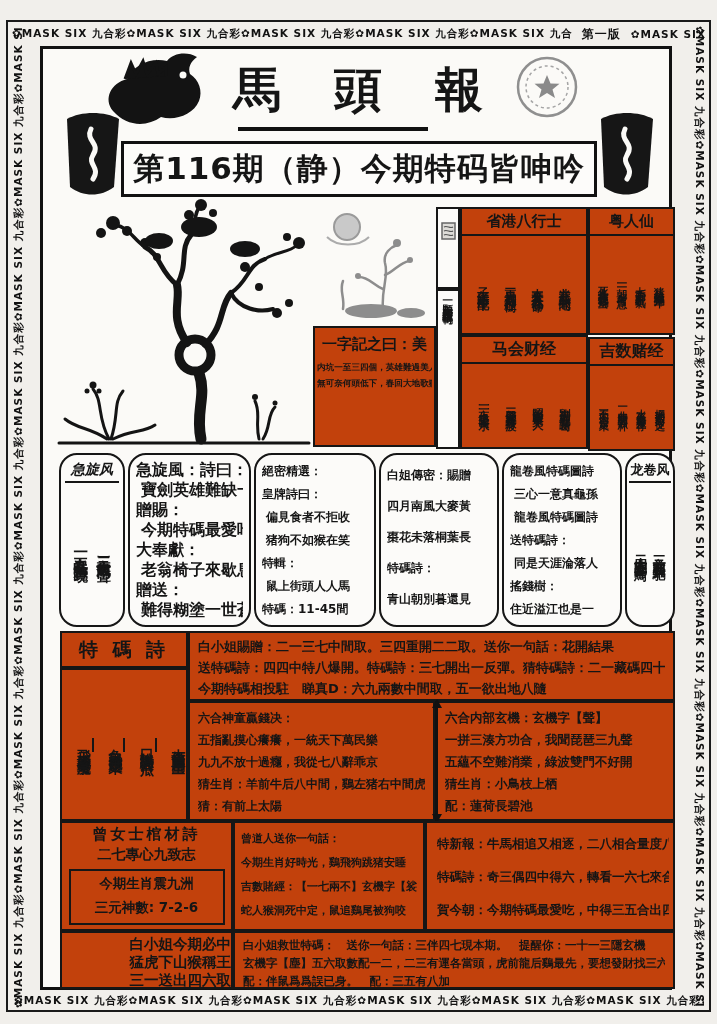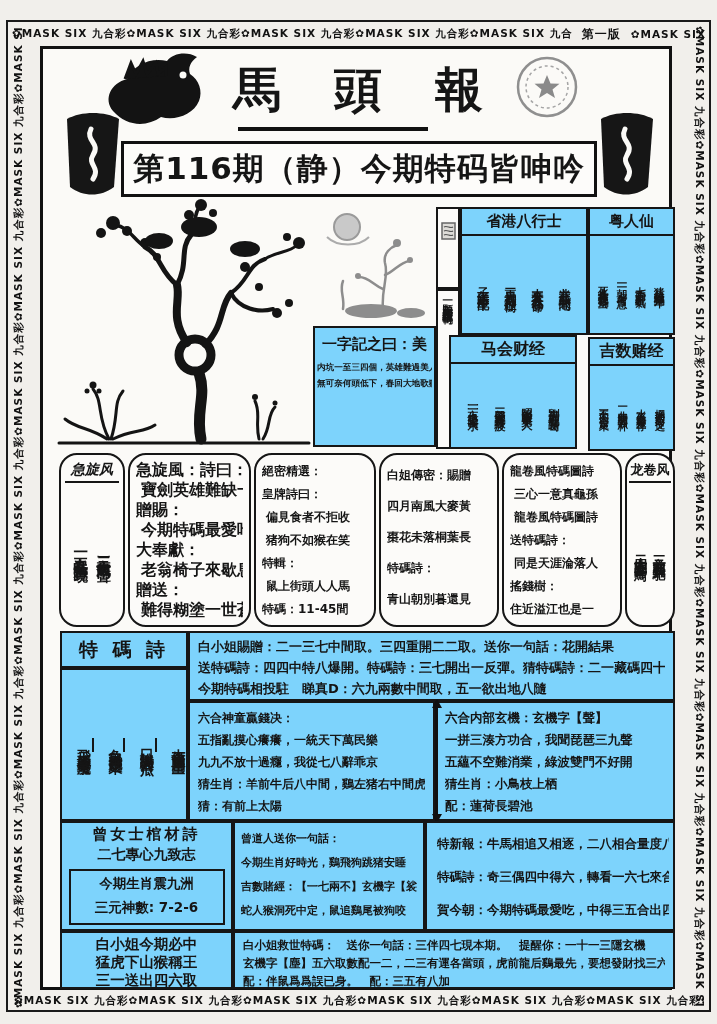--- a/index.html
+++ b/index.html
@@ -17,21 +17,21 @@
   .rot{transform-origin:0 0;height:22px;width:980px;}
   #band-left{left:12px;top:1008px;transform:rotate(-90deg);}
   #band-right{left:706px;top:26px;transform:rotate(90deg);}
   
   #title{left:190px;top:8px;width:250px;height:66px;font-size:48px;font-weight:900;
          display:flex;justify-content:space-between;align-items:center;}
   #title-rule{left:195px;top:78px;width:190px;height:4px;background:#111;}
   #banner{left:78px;top:92px;width:476px;height:56px;border:3px solid #111;background:#fdfcfa;
           display:flex;align-items:center;justify-content:center;font-size:31px;font-weight:900;letter-spacing:1px;}
   
-  .box{border:2.5px solid #161616;background:#7dd3fc;}
+  .box{border:2.5px solid #161616;background:#c2410c;}
   .rbox{border:2.5px solid #161616;background:#fcfbf9;border-radius:18px;padding:5px 6px;}
   .hdr{font-weight:900;text-align:center;border-bottom:2.5px solid #161616;display:flex;justify-content:space-evenly;align-items:center;}
   .cols{display:flex;flex-direction:row-reverse;justify-content:space-evenly;align-items:center;}
   .vcol{writing-mode:vertical-rl;text-orientation:upright;font-weight:700;letter-spacing:2px;line-height:1;}
   .ln{white-space:nowrap;overflow:hidden;}
   
   #wordbox{left:270px;top:277px;width:123px;height:121px;padding:4px 2px;text-align:center;}
   #wordbox .t{font-size:15px;font-weight:900;margin:3px 0 8px;}
   #wordbox .ln{font-size:8.6px;margin:4px 0;}
   
@@ -199,21 +199,21 @@
     <div class="abs box" style="left:545px;top:158px;width:87px;height:128px;">
       <div class="hdr" style="height:25px;font-size:15px;">粤人仙</div>
       <div class="cols" style="height:98px;">
         <span class="vcol" style="font-size:10.5px;">猪八戒給鶏拜年</span>
         <span class="vcol" style="font-size:10.5px;">七手八脚亂一氣</span>
         <span class="vcol" style="font-size:10.5px;">一朝一夕考何急</span>
         <span class="vcol" style="font-size:10.5px;">死人骨裏挑鶏蛋</span>
       </div>
     </div>
 
-    <div class="abs box" style="left:406px;top:286px;width:128px;height:114px;">
+    <div class="abs box" style="left:417px;top:286px;width:128px;height:114px;">
       <div class="hdr" style="height:25px;font-size:16px;">马会财经</div>
       <div class="cols" style="height:84px;">
         <span class="vcol" style="font-size:11px;">劉備三顧孔諸葛</span>
         <span class="vcol" style="font-size:11px;">昭陽殿裏第一人</span>
         <span class="vcol" style="font-size:11px;">三聲四響丹綠波</span>
         <span class="vcol" style="font-size:11px;">一夜一聲山長水</span>
       </div>
     </div>
     <div class="abs box" style="left:545px;top:273px;width:87px;height:114px;margin-top:15px;">
       <div class="hdr" style="height:25px;font-size:16px;">吉数赌经</div>
@@ -319,21 +319,21 @@
       <div class="ln">今期生肖好時光，鷄飛狗跳猪安睡</div>
       <div class="ln">吉數賭經：【一七兩不】玄機字【裟】</div>
       <div class="ln">蛇人猴洞死中定，鼠追鷄尾被狗咬</div>
     </div>
     <div class="abs box" style="left:382px;top:772px;width:250px;height:110px;padding:4px 4px 4px 10px;font-size:12.5px;line-height:33px;">
       <div class="ln">特新報：牛馬相追又相逐，二八相合量度八</div>
       <div class="ln">特碼詩：奇三偶四中得六，轉看一六七來合</div>
       <div class="ln">賀今朝：今期特碼最愛吃，中得三五合出四</div>
     </div>
 
-    <div class="abs box" style="left:17px;top:882px;width:173px;height:58px;text-align:center;font-size:14.5px;font-weight:900;line-height:18px;padding-top:2px;">
+    <div class="abs box" style="left:17px;top:882px;width:173px;height:58px;text-align:right;font-size:14.5px;font-weight:900;line-height:18px;padding-top:2px;">
       <div>白小姐今期必中</div>
       <div>猛虎下山猴稱王</div>
       <div>三一送出四六取</div>
     </div>
     <div class="abs box" style="left:190px;top:882px;width:442px;height:58px;padding:3px 8px;font-size:11.5px;line-height:18px;">
       <div class="ln">白小姐救世特碼：　送你一句話：三伴四七現本期。　提醒你：一十一三隱玄機</div>
       <div class="ln">玄機字【塵】五六取數配一二，二三有運各當頭，虎前龍后鷄最先，要想發財找三六</div>
       <div class="ln">配：伴鼠爲爲誤已身。　配：三五有八加</div>
     </div>
 

